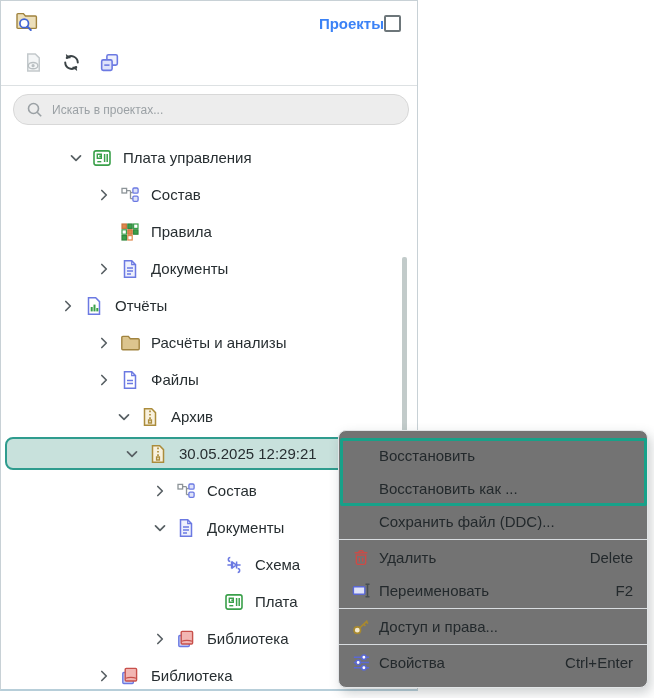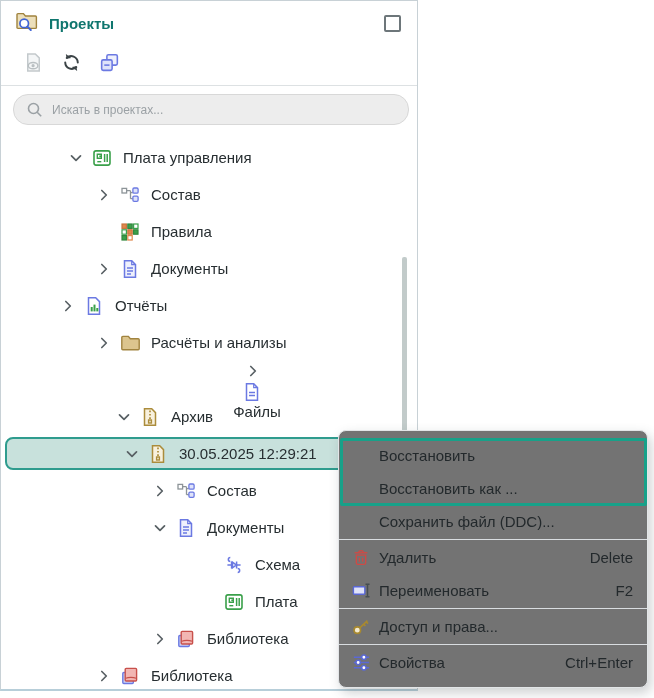--- a/index.html
+++ b/index.html
@@ -2,21 +2,21 @@
 <html style="--accent: #17a189; --sel-fill: #c8e1dc; --sel-border: #2f9c8e;"><head>
 <meta charset="utf-8">
 <style>
   html,body{margin:0;padding:0;width:654px;height:698px;background:#fff;overflow:hidden;
     font-family:"Liberation Sans",sans-serif;-webkit-font-smoothing:antialiased;}
   *{box-sizing:border-box;}
   
   .panel{position:absolute;left:0;top:0;width:418px;height:691px;background:#fff;
     border:1px solid #c8d1d6;border-bottom:2px solid #b7ced9;}
   .panel-header{height:44px;display:flex;align-items:center;padding:0 16px 0 14px;}
-  .panel-title{font-weight:bold;font-size:15px;color:#0f766e;margin-left:10px;flex:1;}
+  .panel-title{font-weight:bold;font-size:15px;color:#3b82f6;margin-left:10px;flex:1;text-align:right;}
   .dock-btn{width:17px;height:17px;border:2px solid #6d767a;border-radius:2px;background:#fff;padding:0;cursor:pointer;}
   .toolbar{display:flex;align-items:center;gap:13px;padding:6px 0 9px 20px;border-bottom:1px solid #dde1e3;}
   .tool-btn{width:25px;height:25px;display:flex;align-items:center;justify-content:center;
     background:transparent;border:none;padding:0;cursor:pointer;}
   .search-wrap{position:relative;margin:8px 10px 4px 12px;}
   .search-input{width:396px;height:31px;border:1px solid #d8d8d8;border-radius:15px;background:#ededed;
     padding:0 14px 0 38px;font-size:12px;color:#3a4044;outline:none;font-family:"Liberation Sans",sans-serif;}
   .search-input::placeholder{color:#9ba1a5;}
   .search-icon{position:absolute;left:13px;top:7px;pointer-events:none;}
   
@@ -174,21 +174,21 @@
             <path d="M4.8 2.5l4.5 4.5-4.5 4.5"></path>
           </svg>
         </span>
         <span class="ticon">
           <svg width="22" height="22" viewBox="0 0 22 22">
             <path d="M2.8 5.4c0-.6.4-1 1-1h5.6l1.9 2.3h7.9c.6 0 1 .4 1 1v9.1c0 .6-.4 1-1 1H3.8c-.6 0-1-.4-1-1z" fill="#dcc58e" stroke="#a1843f" stroke-width="1.4"></path>
           </svg>
         </span>
         <span class="tlabel">Расчёты и анализы</span>
       </div>
-      <div class="tree-row" style="padding-left: 96px; flex-direction: column;">
+      <div class="tree-row" style="padding-left: 96px;">
         <span class="chev">
           <svg width="14" height="14" viewBox="0 0 14 14" fill="none" stroke="#586064" stroke-width="1.7" stroke-linecap="round" stroke-linejoin="round">
             <path d="M4.8 2.5l4.5 4.5-4.5 4.5"></path>
           </svg>
         </span>
         <span class="ticon">
           <svg width="22" height="22" viewBox="0 0 22 22">
             <path d="M5.5 2.8h7.2l3.8 3.8v12.6h-11z" fill="#fff" stroke="#6b79e2" stroke-width="1.5"></path>
             <path d="M12.7 2.8v3.8h3.8" fill="none" stroke="#6b79e2" stroke-width="1.2"></path>
             <path d="M8 11.5h6M8 14.5h6" stroke="#6b79e2" stroke-width="1.3"></path>

